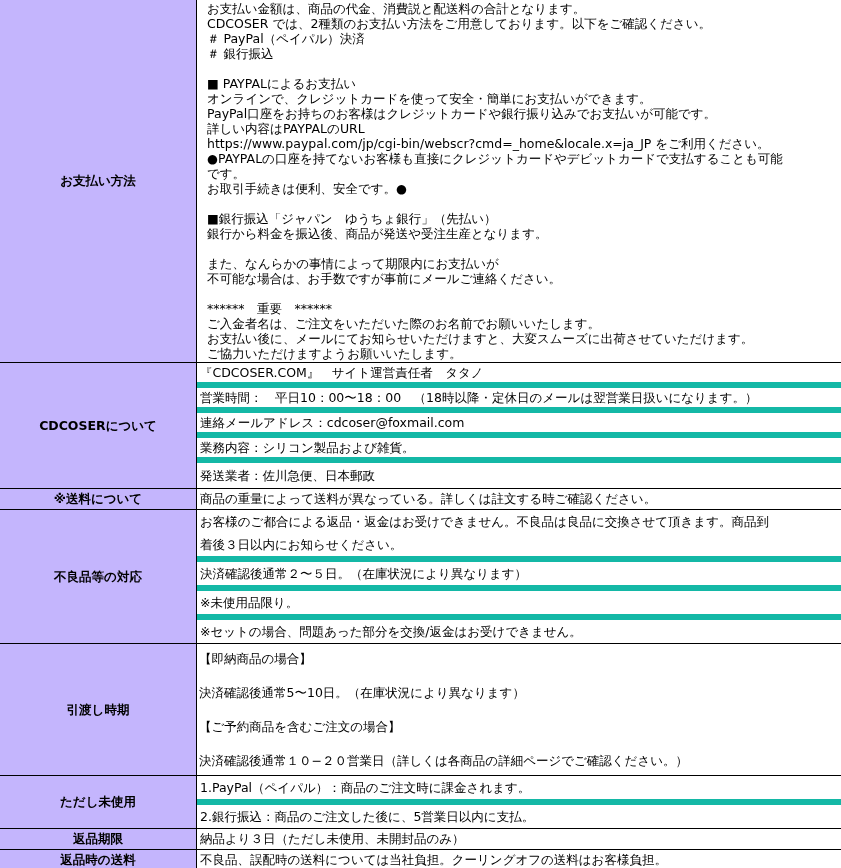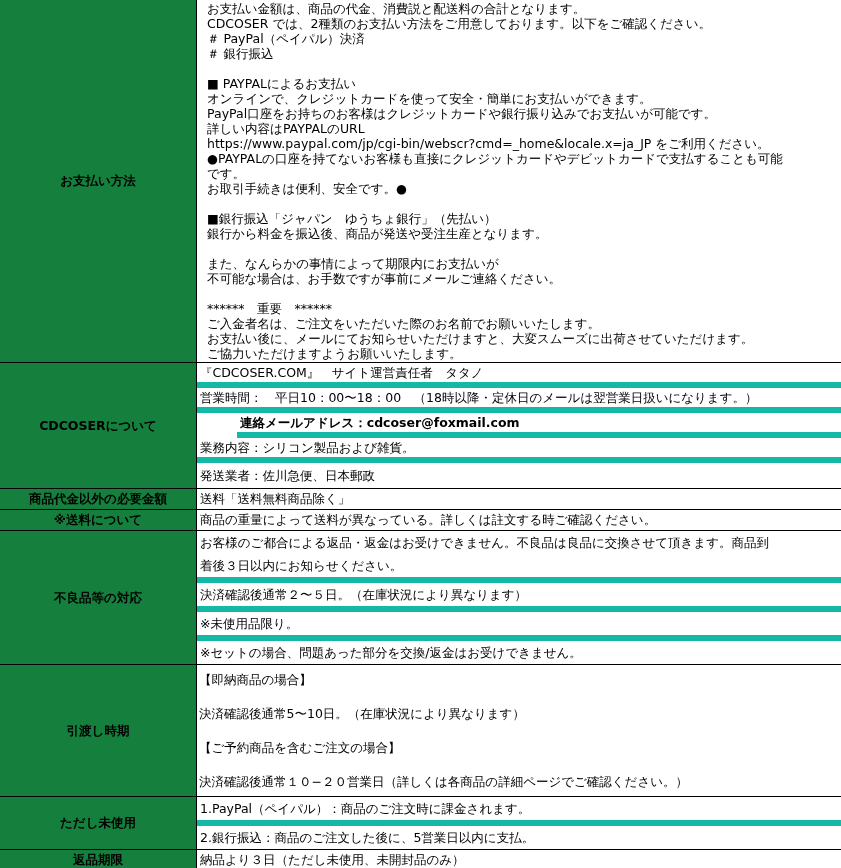--- a/index.html
+++ b/index.html
@@ -19,21 +19,21 @@
   .row {
     display: flex;
     align-items: stretch;
     border-bottom: 1px solid #000000;
     width: 841px;
   }
   .hcell {
     width: 197px;
     min-width: 197px;
     border-right: 1px solid #000000;
-    background: #15803d;
+    background: #c4b5fd;
     display: flex;
     align-items: center;
     justify-content: center;
     font-weight: bold;
     text-align: center;
     padding: 2px 4px;
     line-height: 16px;
   }
   .ccell {
     flex: 1;
@@ -63,21 +63,21 @@
   }
   .ccell .sub:last-child { border-bottom: none; }
   .sub.tall {
     min-height: 30px;
   }
   .sub.tight {
     min-height: 16px;
     line-height: 23px;
     padding: 0 3px;
   }
-  .sub.bold { font-weight: bold; margin-left: 40px; }
+  .sub.bold { font-weight: normal; }
   .single {
     display: flex;
     align-items: center;
     min-height: 20px;
     padding: 1px 3px;
     line-height: 16px;
     white-space: pre-line;
   }
   .footer-bar {
     width: 841px;
@@ -124,26 +124,20 @@
     <div class="hcell">CDCOSERについて</div>
     <div class="ccell">
       <div class="sub">『CDCOSER.COM』　サイト運営責任者　タタノ</div>
       <div class="sub">営業時間：　平日10：00〜18：00　（18時以降・定休日のメールは翌営業日扱いになります。）</div>
       <div class="sub bold">連絡メールアドレス：cdcoser@foxmail.com</div>
       <div class="sub">業務内容：シリコン製品および雑貨。</div>
       <div class="sub">発送業者：佐川急便、日本郵政</div>
     </div>
   </div>
 
-  <div class="row">
-    <div class="hcell">商品代金以外の必要金額</div>
-    <div class="ccell">
-      <div class="single">送料「送料無料商品除く」</div>
-    </div>
-  </div>
 
   <div class="row">
     <div class="hcell">※送料について</div>
     <div class="ccell">
       <div class="single">商品の重量によって送料が異なっている。詳しくは註文する時ご確認ください。</div>
     </div>
   </div>
 
   <div class="row">
     <div class="hcell">不良品等の対応</div>

